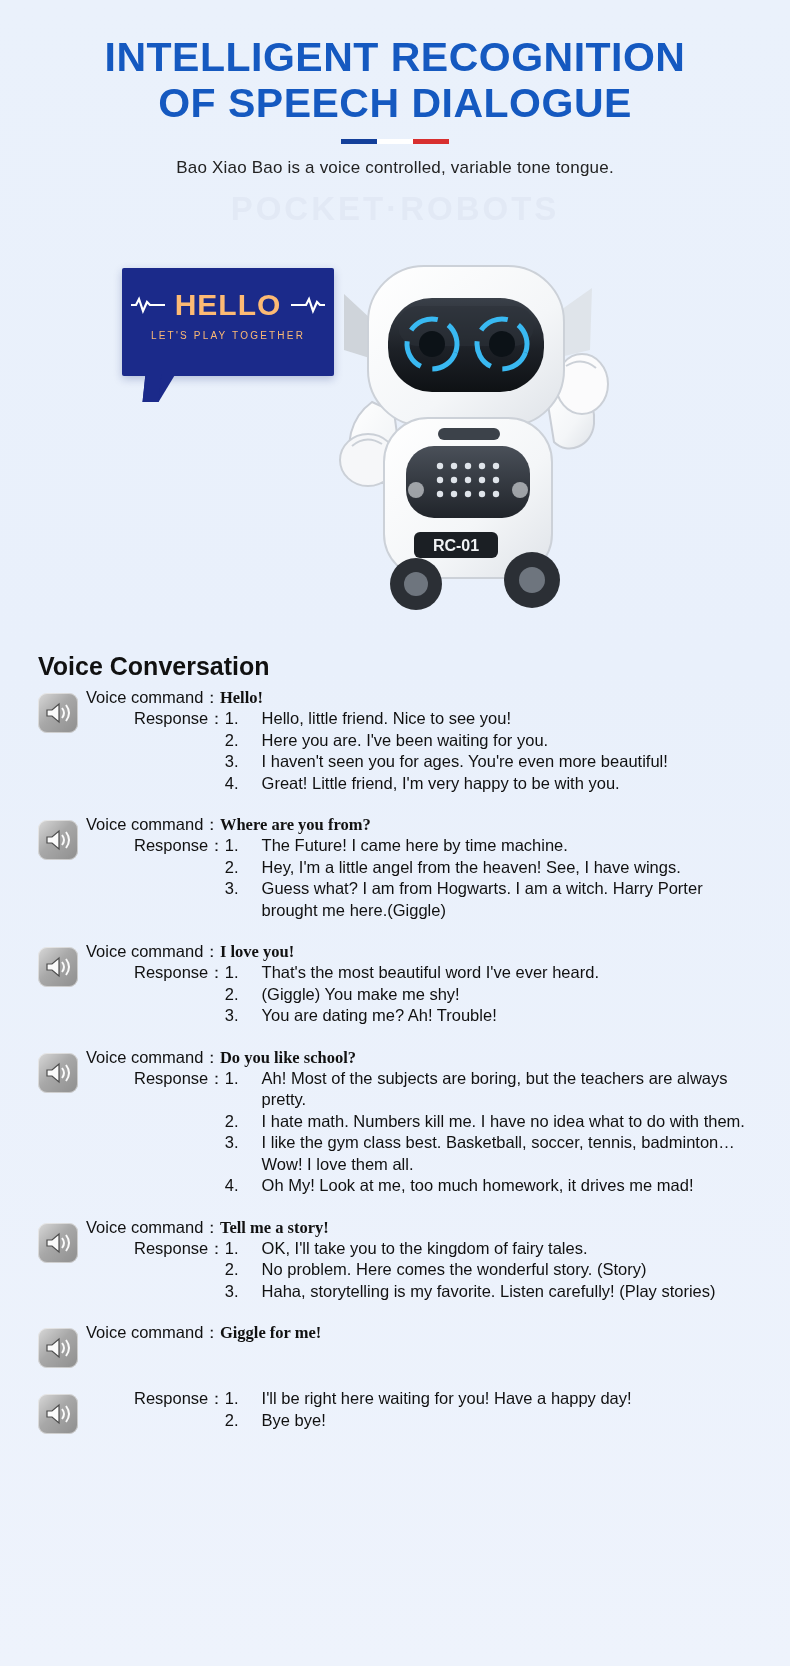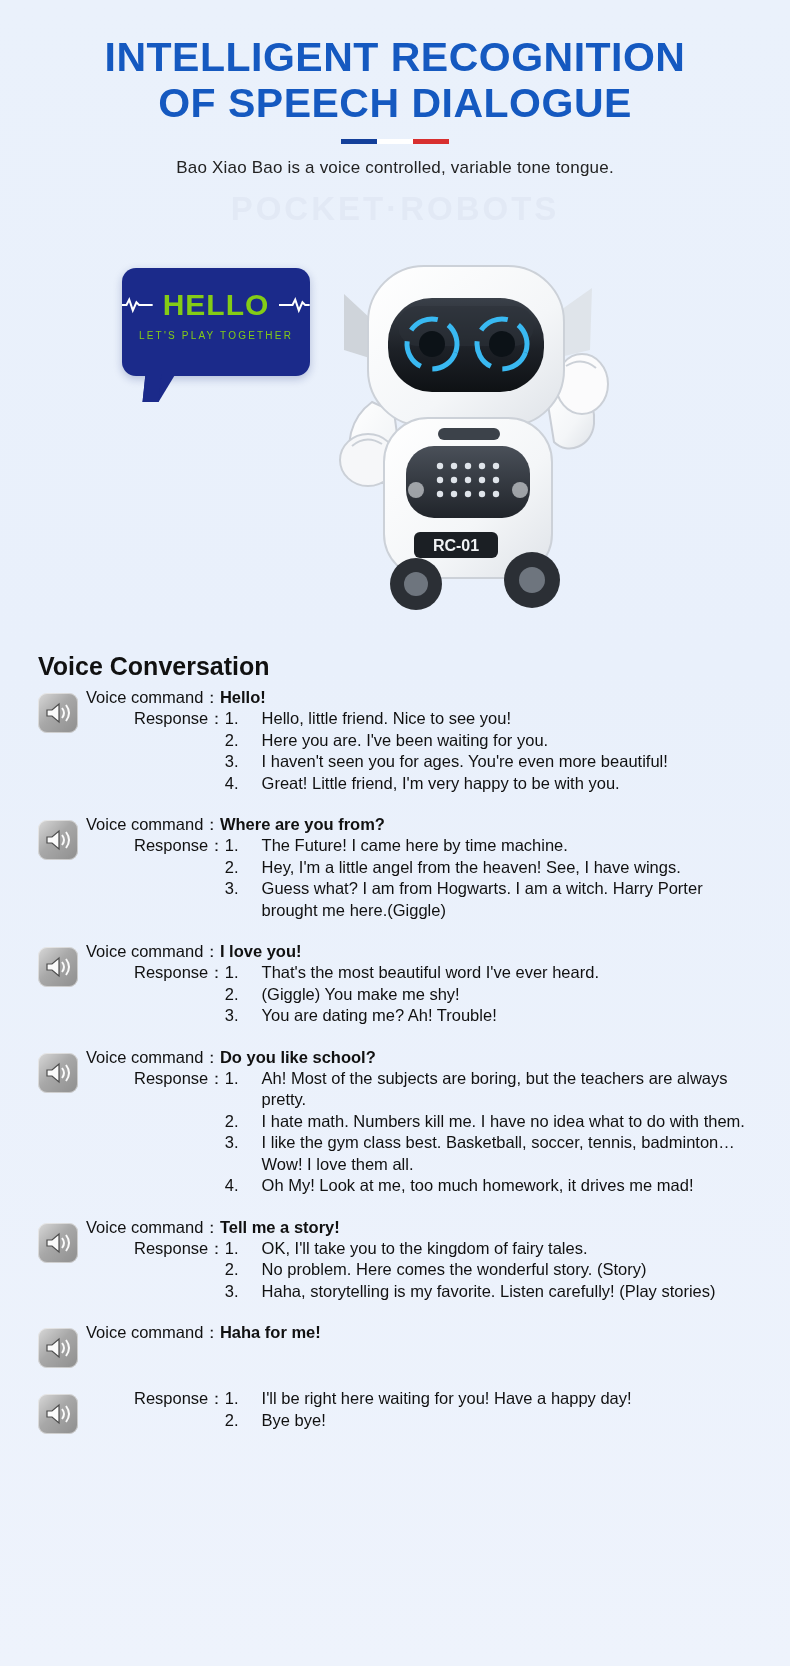--- a/index.html
+++ b/index.html
@@ -69,25 +69,25 @@
     position: relative;
     height: 430px;
     margin-top: -6px;
   }
 
   
   .bubble {
     position: absolute;
     left: 122px;
     top: 46px;
-    width: 188px;
+    width: 212px;
     height: 108px;
     background: #1b2a8a;
-    border-radius: 14px;
-    color: #84cc16;
+    border-radius: 2px;
+    color: #fdba74;
     text-align: center;
     box-shadow: 0 3px 8px rgba(20,40,120,0.25);
   }
   .bubble:after {
     content: "";
     position: absolute;
     left: 22px;
     bottom: -26px;
     width: 0;
     height: 0;
@@ -153,21 +153,21 @@
     justify-content: center;
   }
   .qa-body { flex: 1 1 auto; }
   .cmd-line {
     font-size: 16.5px;
     line-height: 21px;
     color: #111;
     white-space: nowrap;
   }
   .cmd-label { font-weight: normal; }
-  .cmd-text { font-weight: bold; }
+  .cmd-text { font-weight: bold; font-family: Liberation Serif, serif; }
   .resp-block {
     display: flex;
     align-items: flex-start;
     font-size: 16.5px;
     line-height: 21.5px;
     color: #111;
     margin-left: 48px;
   }
   .resp-label {
     flex: 0 0 auto;
@@ -474,21 +474,21 @@
   <div class="qa">
     <div class="mic-icon">
       <svg width="26" height="22" viewBox="0 0 26 22">
         <path d="M2 8 h5 L14 2 v18 L7 14 H2 Z" fill="#fafafa" stroke="#4c4c4c" stroke-width="1.2"></path>
         <path d="M17 6 q4 5 0 10" fill="none" stroke="#fafafa" stroke-width="2"></path>
         <path d="M21 3 q6 8 0 16" fill="none" stroke="#fafafa" stroke-width="2"></path>
       </svg>
     </div>
     <div class="qa-body">
       <div class="cmd-line">
-        <span class="cmd-label">Voice command：</span><span class="cmd-text">Haha for me!</span>
+        <span class="cmd-label">Voice command：</span><span class="cmd-text">Giggle for me!</span>
       </div>
     </div>
   </div>
 
   <div class="qa">
     <div class="mic-icon">
       <svg width="26" height="22" viewBox="0 0 26 22">
         <path d="M2 8 h5 L14 2 v18 L7 14 H2 Z" fill="#fafafa" stroke="#4c4c4c" stroke-width="1.2"></path>
         <path d="M17 6 q4 5 0 10" fill="none" stroke="#fafafa" stroke-width="2"></path>
         <path d="M21 3 q6 8 0 16" fill="none" stroke="#fafafa" stroke-width="2"></path>

